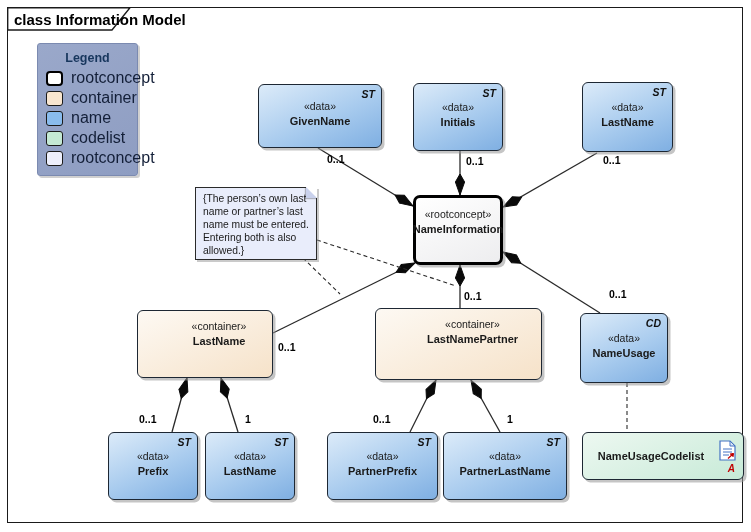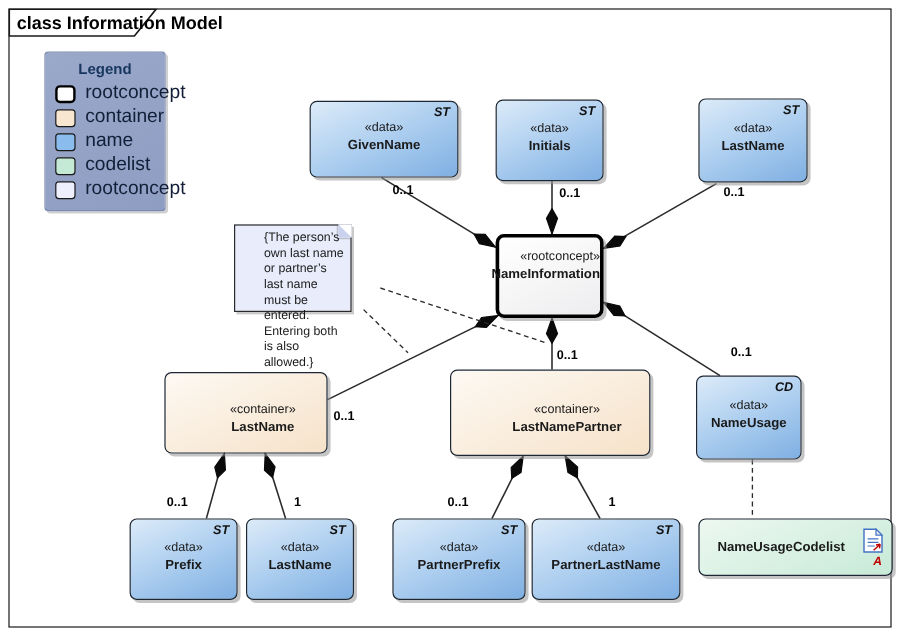--- a/index.html
+++ b/index.html
@@ -48,42 +48,42 @@
     font-size:11px;line-height:14px;text-align:center;
   }
   .node .stereo{font-size:10.5px;}
   .node .name{font-weight:bold;font-size:11px;}
   .node .marker{
     position:absolute;top:2px;right:6px;font-size:10.5px;font-weight:bold;font-style:italic;color:#111;
   }
   .node-data{background:linear-gradient(155deg,#dcebf9 0%,#a8cbee 55%,#7fafe2 100%);justify-content:center;padding-bottom:6px;gap:1px;}
   .node-root{
     background:linear-gradient(155deg,#ffffff 0%,#ededef 100%);
-    border:3.2px solid #000;border-radius:7px;justify-content:flex-start;padding-top:9px;gap:1px;align-items:flex-end;
+    border:3.2px solid #000;border-radius:7px;justify-content:flex-start;padding-top:9px;gap:1px;
   }
   .node-container{
     background:linear-gradient(155deg,#fdf9f3 0%,#f6e2c9 100%);
-    justify-content:center;padding-top:8px;gap:1px;padding-left:28px;
+    justify-content:flex-start;padding-top:8px;gap:1px;padding-left:28px;
   }
   .node-codelist{
     background:linear-gradient(155deg,#edf8f1 0%,#c7ead7 100%);
     flex-direction:row;align-items:center;justify-content:center;padding-right:24px;
   }
   .node-codelist .name{font-size:11px;}
   .doc-icon{position:absolute;top:7px;right:7px;}
   .codelist-letter{
     position:absolute;right:8px;bottom:3px;color:#c00000;
     font-weight:bold;font-style:italic;font-size:10px;
   }
   
   .note{
-    position:absolute;left:195px;top:187px;width:98px;height:73px;box-sizing:border-box;
+    position:absolute;left:195px;top:187px;width:122px;height:73px;box-sizing:border-box;
     background:#e9edfb;border:1px solid #2a2a2a;
     box-shadow:2px 2px 0 rgba(150,150,150,.5);
-    font-size:10.3px;line-height:13px;padding:4px 3px 0 24px;
+    font-size:10.3px;line-height:13px;padding:4px 3px 0 7px;
   }
   .note::before{
     content:"";position:absolute;top:-1px;right:-1px;width:0;height:0;
     border-style:solid;border-width:0 11px 11px 0;
     border-color:#ffffff #ffffff #c9d1ec #c9d1ec;
     box-shadow:-1px 1px 1px rgba(0,0,0,.25);
   }
   
   .mult{
     position:absolute;font-size:10.5px;font-weight:bold;color:#000;white-space:nowrap;

